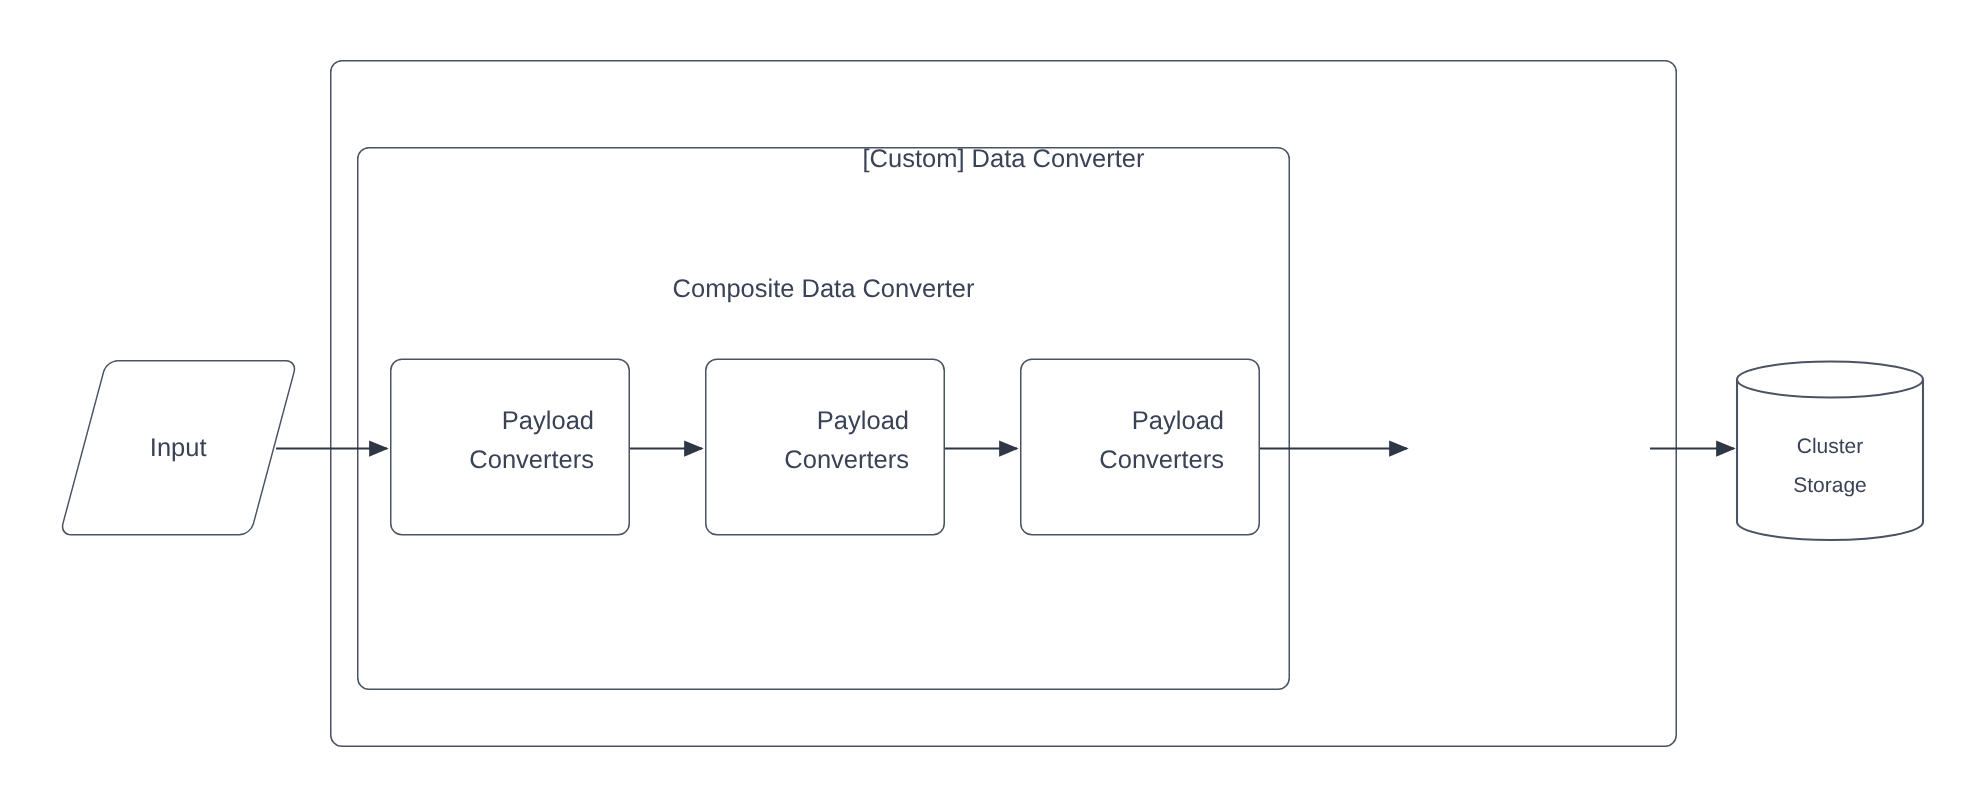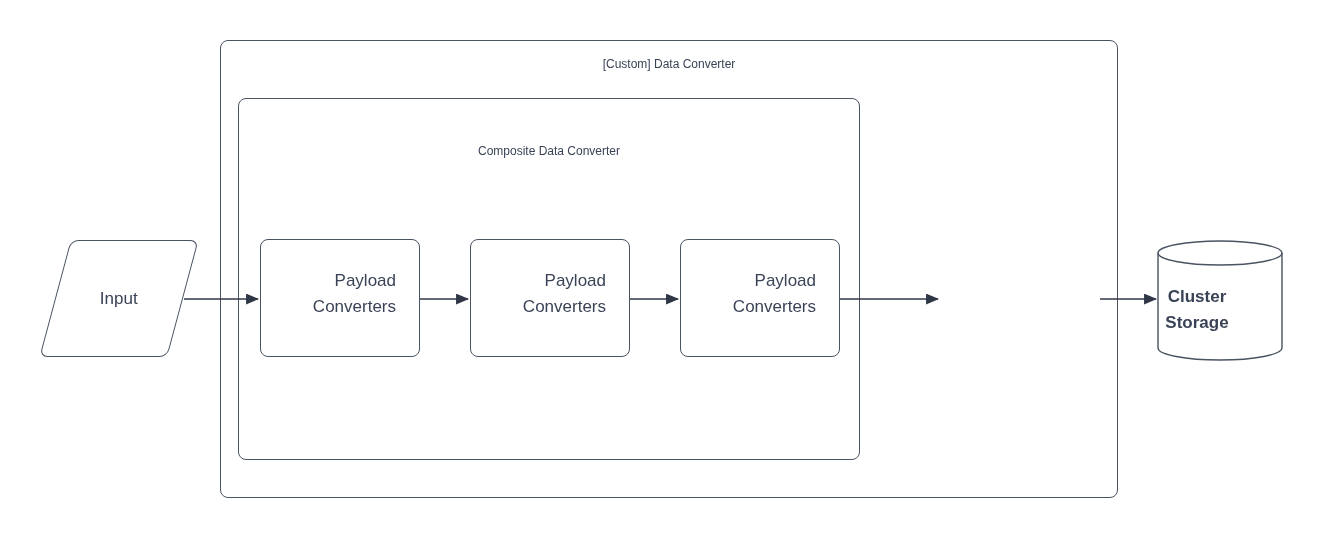--- a/index.html
+++ b/index.html
@@ -24,23 +24,24 @@
   .container {
     position: absolute;
     border: 1.4px solid var(--stroke);
     border-radius: 8px;
     background: transparent;
   }
   .container-label {
     position: absolute;
     left: 0; right: 0;
     text-align: center;
-    font-size: 12px;
+    font-size: 17px;
     line-height: 20px;
     color: var(--text);
+    margin-top: 42px;
   }
   .outer-container { left: 220px; top: 40px; width: 898px; height: 458px; }
   .outer-container .container-label { top: 13px; }
   .inner-container { left: 238px; top: 98px; width: 622px; height: 362px; }
   .inner-container .container-label { top: 42px; text-align: center; }
 
   .node {
     position: absolute;
     display: flex;
     align-items: center;
@@ -87,25 +88,24 @@
 
   .cylinder-wrap {
     position: absolute;
     left: 1157px; top: 239px;
     width: 126px; height: 124px;
   }
   .cylinder-wrap svg { display: block; }
   .cylinder-label {
     position: absolute;
     left: 0; right: 0; top: 18px; bottom: 0;
-    display: flex; align-items: center; 
+    display: flex; align-items: center; justify-content: center;
     text-align: center;
-    font-size: 17px; line-height: 26px;
+    font-size: 14px; line-height: 26px;
     color: var(--text);
-    font-weight: bold;
   }
   .cylinder-label .node-label { width: 80px; }
 
   .arrow-layer {
     position: absolute;
     left: 0; top: 0;
     pointer-events: none;
   }
   .arrow-layer line { stroke: var(--arrow); stroke-width: 1.4; }
 </style>

